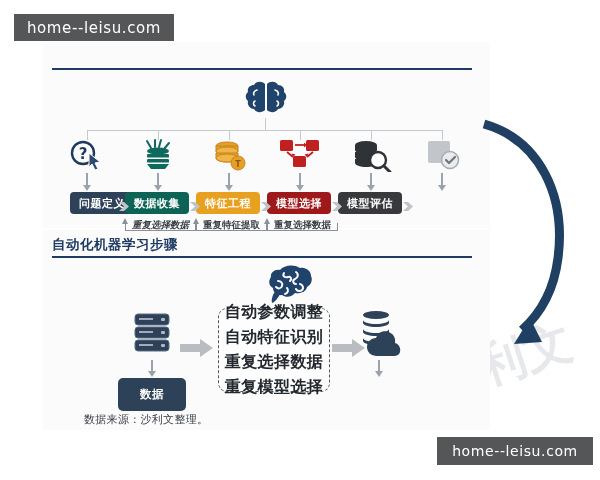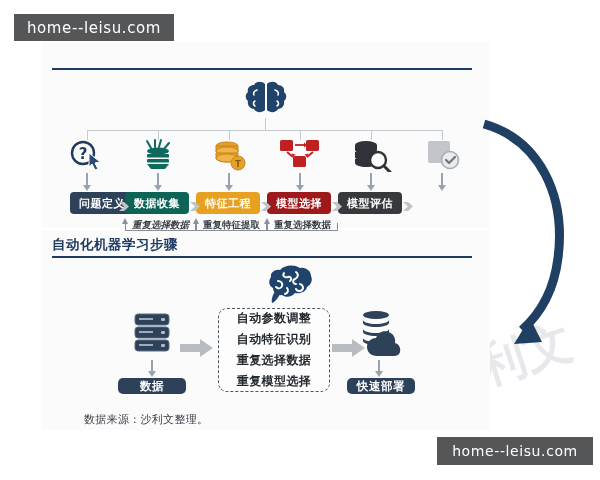--- a/index.html
+++ b/index.html
@@ -82,24 +82,24 @@
 
   
   #auto{position:absolute;left:42px;top:230px;width:448px;height:200px;}
 
   .dashbox{
     position:absolute;border:1.6px dashed #4a5560;border-radius:9px;
     background:rgba(255,255,255,.5);
     display:flex;flex-direction:column;align-items:center;justify-content:center;
     gap:4px;
   }
-  .dashbox div{font-size:12px;color:#23282e;font-weight:700;letter-spacing:.4px;white-space:nowrap;}
+  .dashbox div{font-size:16px;color:#23282e;font-weight:700;letter-spacing:.4px;white-space:nowrap;}
 
   .node{
-    position:absolute;height:16px;border-radius:5px;
+    position:absolute;height:33px;border-radius:5px;
     background:#2d4158;color:#fff;
     display:flex;align-items:center;justify-content:center;
     font-size:11.5px;font-weight:700;letter-spacing:.6px;white-space:nowrap;font-family:Liberation Mono, monospace;
   }
 
   .fatarrow{position:absolute;width:34px;height:20px;}
 
   .srcnote{
     position:absolute;font-size:11px;color:#3a3f46;
     letter-spacing:.3px;white-space:nowrap;margin-left:24px;
@@ -344,21 +344,20 @@
         <g fill="#2d4158">
           <ellipse cx="24" cy="7" rx="13" ry="4"></ellipse>
           <path d="M11 12c0 2.2 6 4 13 4s13-1.8 13-4v3c0 2.2-6 4-13 4s-13-1.8-13-4z"></path>
           <path d="M11 21c0 2.2 6 4 13 4s13-1.8 13-4v3c0 2.2-6 4-13 4s-13-1.8-13-4z"></path>
           <path d="M11 30c0 2.2 6 4 13 4s13-1.8 13-4v3c0 2.2-6 4-13 4s-13-1.8-13-4z"></path>
         </g>
         <path d="M25 48c-6 0-10-4-10-9s4-9 9-9c2-5 7-8 12-6 5 1 8 6 7 11 4 1 6 5 5 9s-5 4-8 4z" fill="#2d4158"></path>
       </svg>
     </div>
     <div class="vdrop" style="left:336px;top:130px;height:12px;"></div>
-    <div class="node" style="left:305px;top:148px;width:68px;">快速部署</div>
 
     <div class="fatarrow" style="left:138px;top:108px;">
       <svg width="34" height="20" viewBox="0 0 34 20">
         <path d="M0 6h20V1l13 9-13 9v-5H0z" fill="#b9bdc1"></path>
       </svg>
     </div>
     <div class="fatarrow" style="left:290px;top:108px;">
       <svg width="34" height="20" viewBox="0 0 34 20">
         <path d="M0 6h20V1l13 9-13 9v-5H0z" fill="#b9bdc1"></path>
       </svg>

